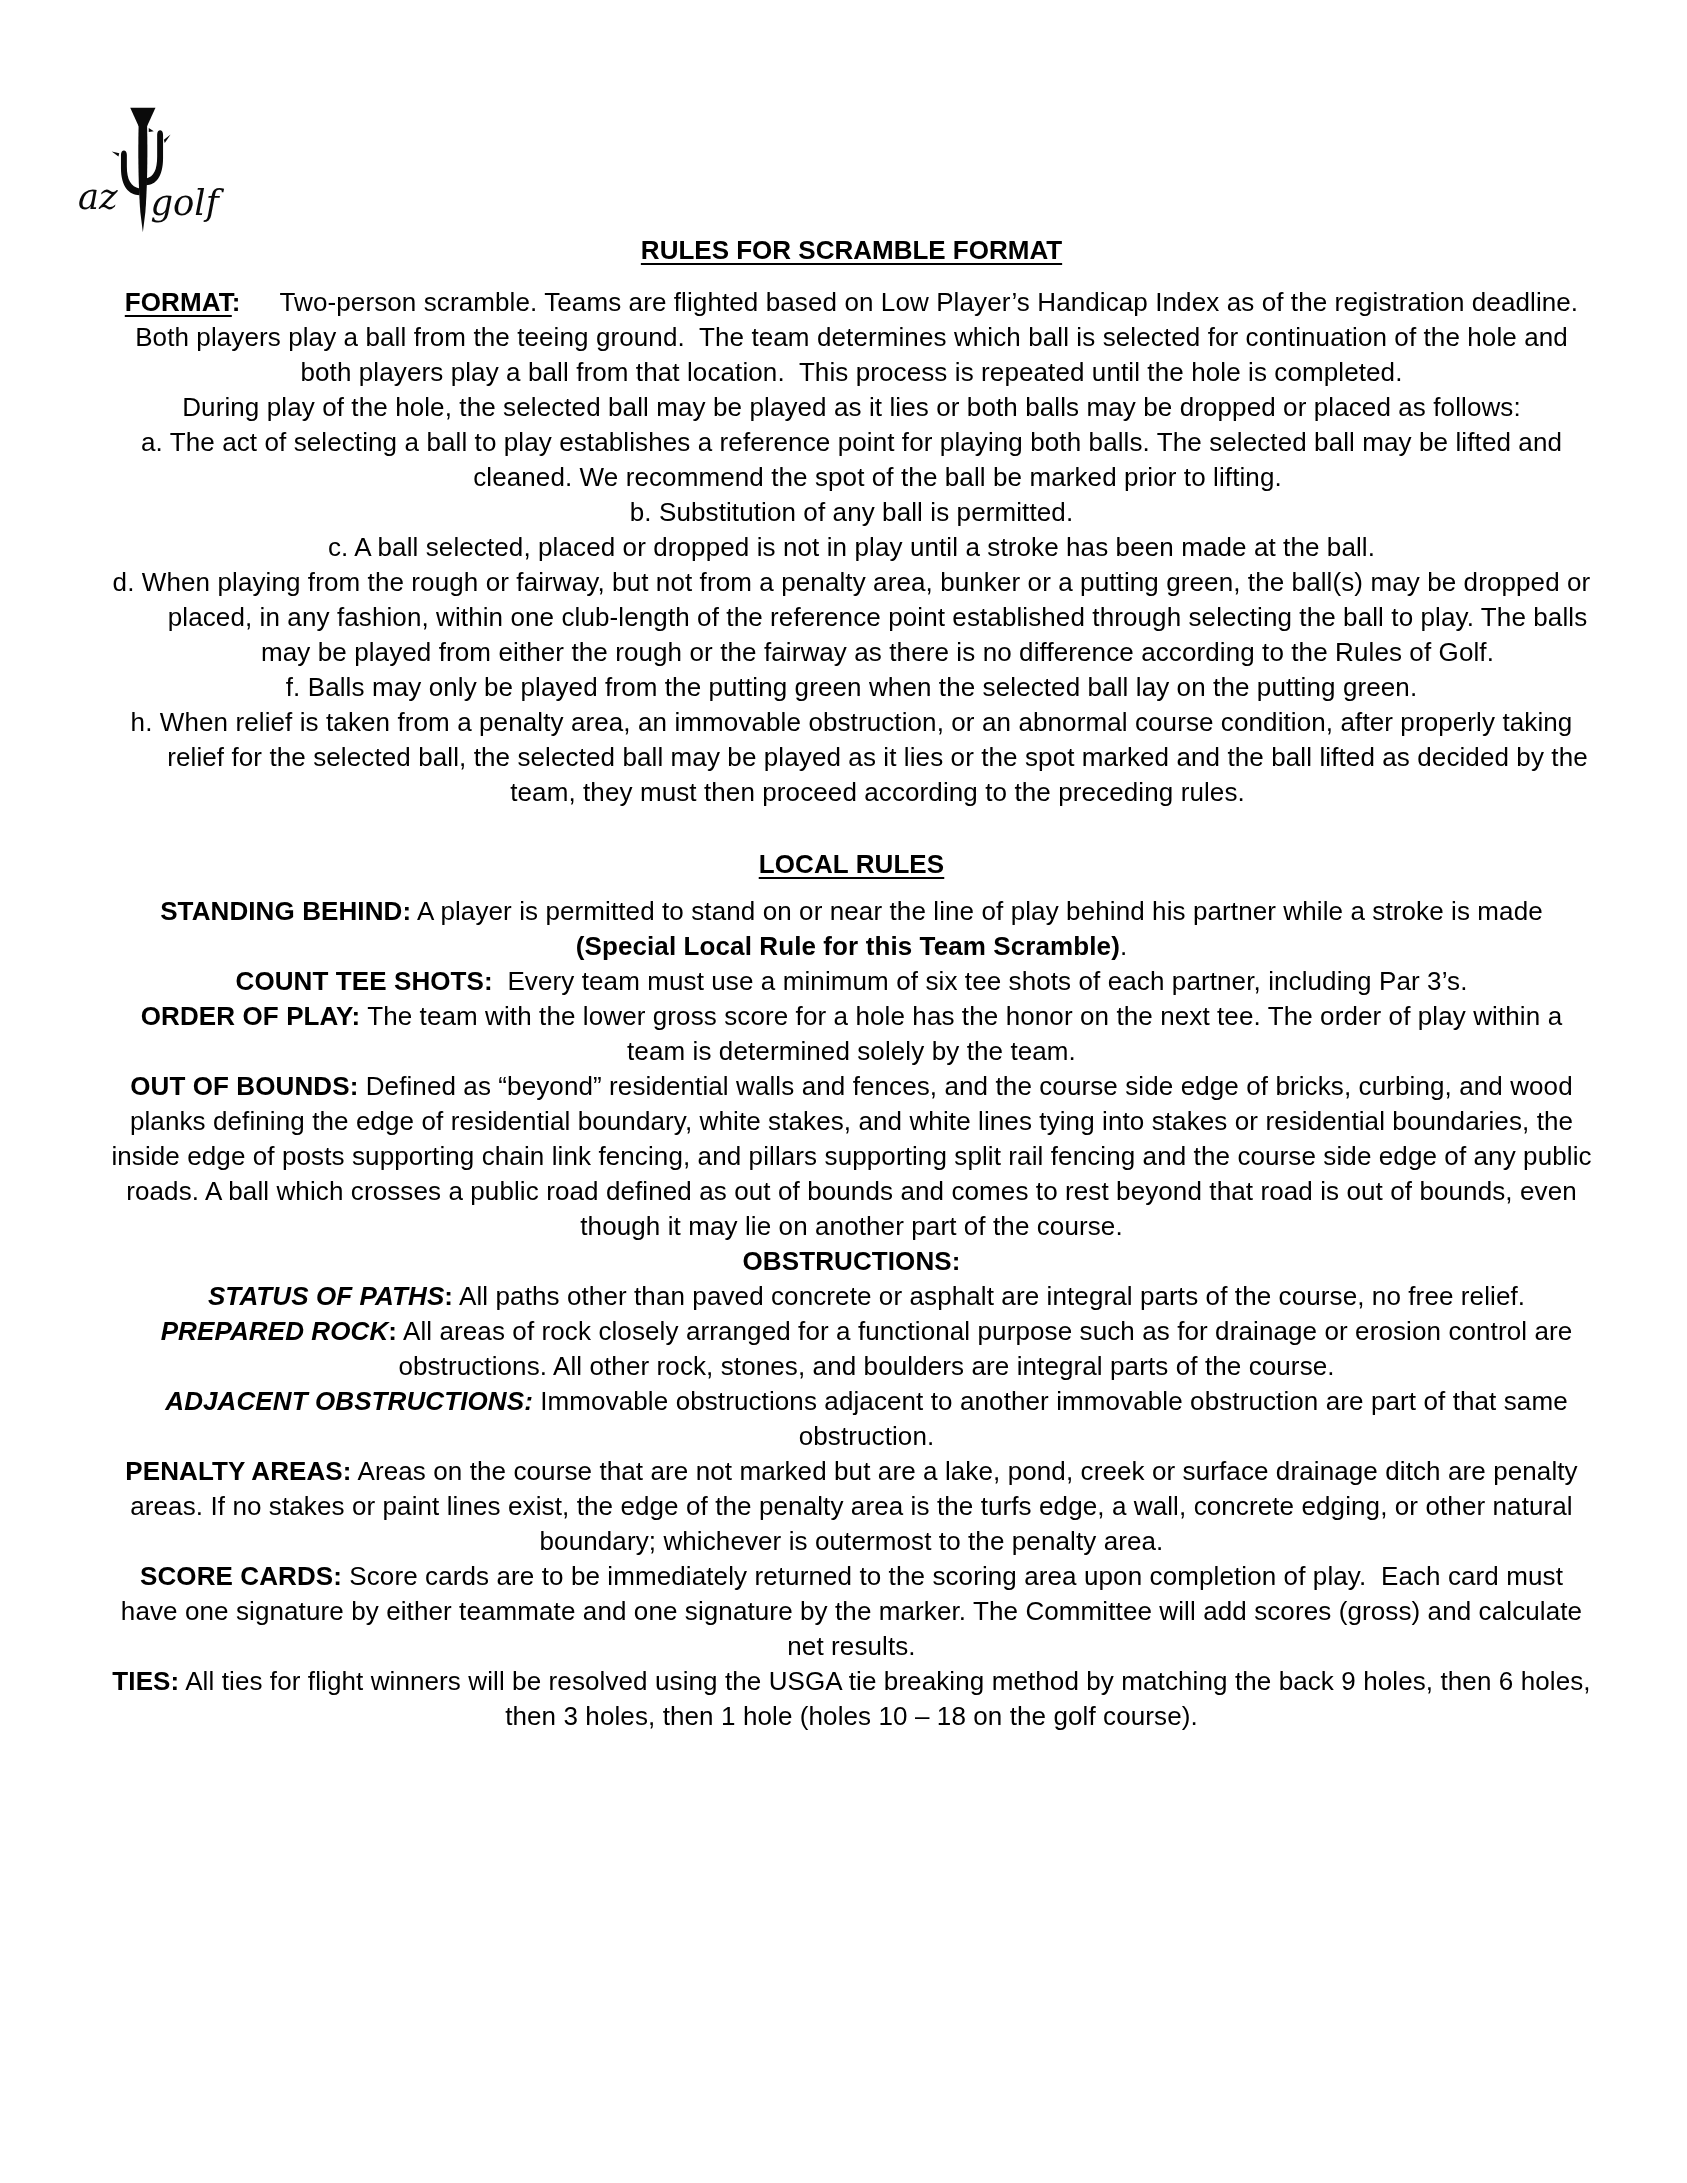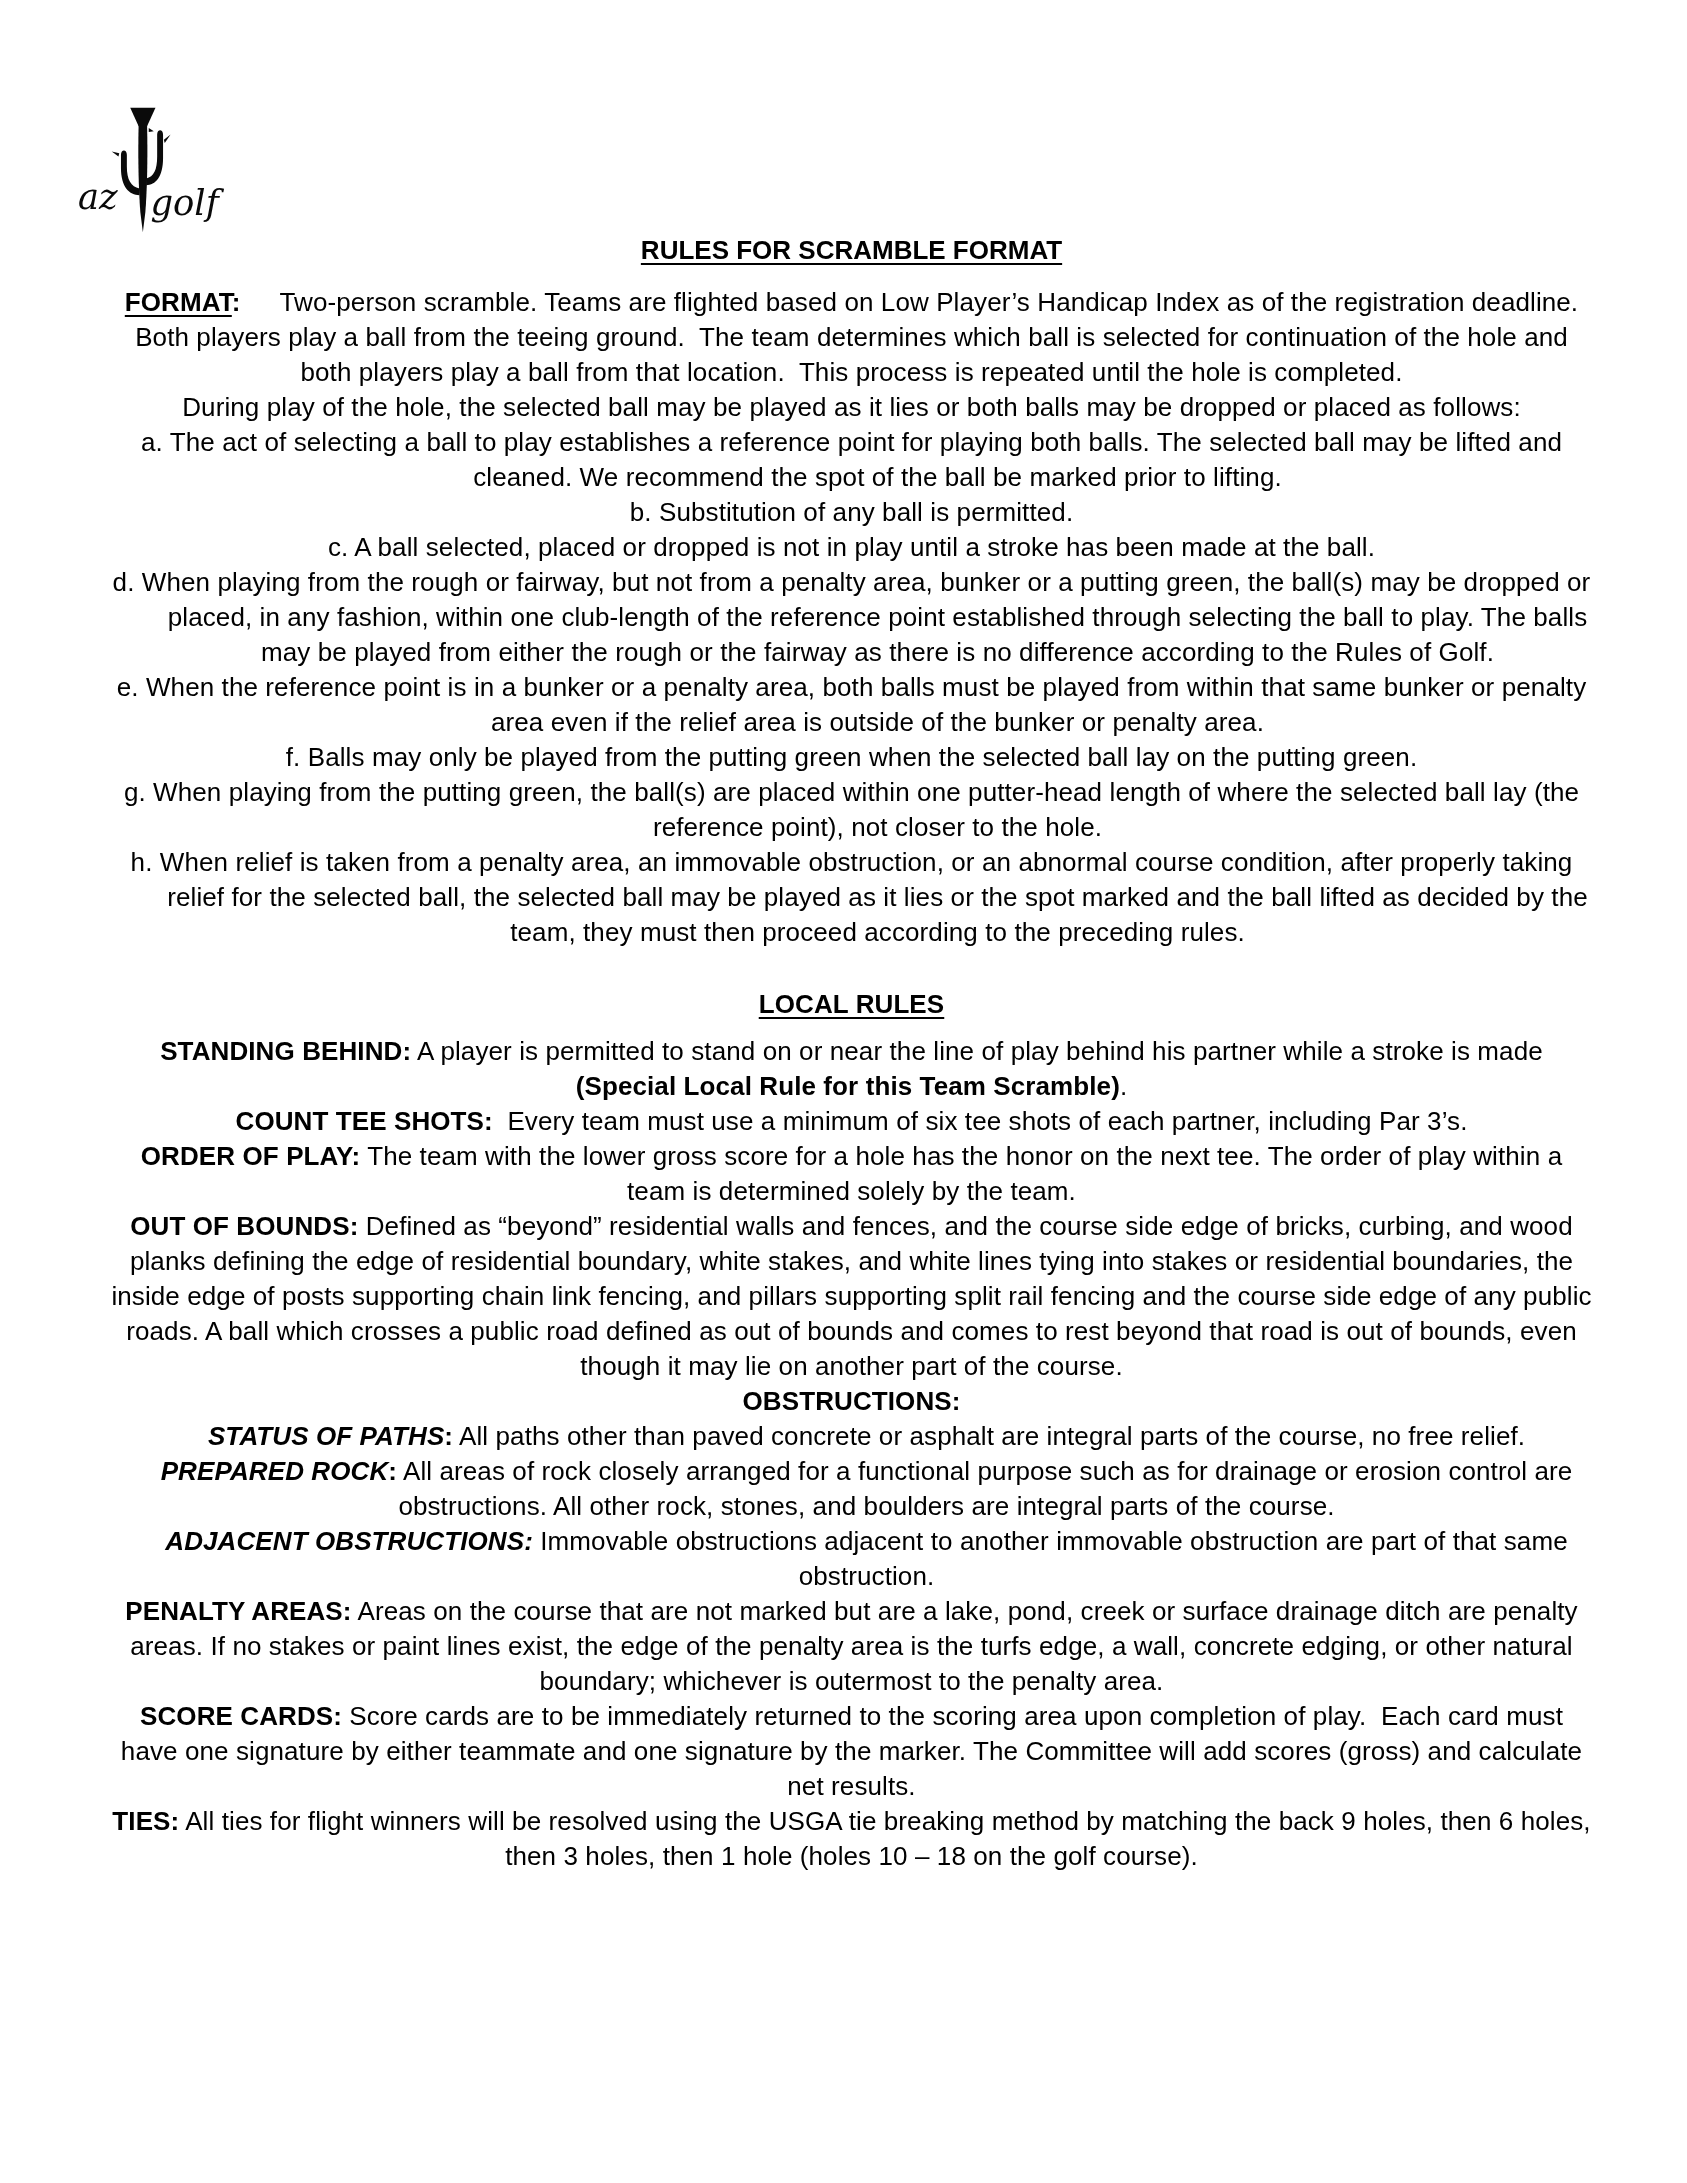--- a/index.html
+++ b/index.html
@@ -88,23 +88,21 @@
     <div class="doc-title">
       <span class="u">RULES FOR SCRAMBLE FORMAT</span>
     </div>
     <div>
         <p class="para body"><span class="seg b u">FORMAT</span><span class="seg b">:</span><span class="seg gap">Two-person scramble. Teams are flighted based on Low Player’s Handicap Index as of the registration deadline. Both players play a ball from the teeing ground.  The team determines which ball is selected for continuation of the hole and both players play a ball from that location.  This process is repeated until the hole is completed.</span></p>
         <p class="para body"><span class="seg">During play of the hole, the selected ball may be played as it lies or both balls may be dropped or placed as follows:</span></p>
         <p class="para item"><span class="seg">a. The act of selecting a ball to play establishes a reference point for playing both balls. The selected ball may be lifted and cleaned. We recommend the spot of the ball be marked prior to lifting.</span></p>
         <p class="para item"><span class="seg">b. Substitution of any ball is permitted.</span></p>
         <p class="para item"><span class="seg">c. A ball selected, placed or dropped is not in play until a stroke has been made at the ball.</span></p>
         <p class="para item"><span class="seg">d. When playing from the rough or fairway, but not from a penalty area, bunker or a putting green, the ball(s) may be dropped or placed, in any fashion, within one club-length of the reference point established through selecting the ball to play. The balls may be played from either the rough or the fairway as there is no difference according to the Rules of Golf.</span></p>
-        <p class="para item"><span class="seg">e. When the reference point is in a bunker or a penalty area, both balls must be played from within that same bunker or penalty area even if the relief area is outside of the bunker or penalty area.</span></p>
         <p class="para item"><span class="seg">f. Balls may only be played from the putting green when the selected ball lay on the putting green.</span></p>
-        <p class="para item"><span class="seg">g. When playing from the putting green, the ball(s) are placed within one putter-head length of where the selected ball lay (the reference point), not closer to the hole.</span></p>
         <p class="para item"><span class="seg">h. When relief is taken from a penalty area, an immovable obstruction, or an abnormal course condition, after properly taking relief for the selected ball, the selected ball may be played as it lies or the spot marked and the ball lifted as decided by the team, they must then proceed according to the preceding rules.</span></p>
         <p class="para center-heading"><span class="seg b u">LOCAL RULES</span></p>
         <p class="para body"><span class="seg b">STANDING BEHIND:</span><span class="seg"> A player is permitted to stand on or near the line of play behind his partner while a stroke is made </span><span class="seg b">(Special Local Rule for this Team Scramble)</span><span class="seg">.</span></p>
         <p class="para body"><span class="seg b">COUNT TEE SHOTS:</span><span class="seg">  Every team must use a minimum of six tee shots of each partner, including Par 3’s.</span></p>
         <p class="para body"><span class="seg b">ORDER OF PLAY:</span><span class="seg"> The team with the lower gross score for a hole has the honor on the next tee. The order of play within a team is determined solely by the team.</span></p>
         <p class="para body"><span class="seg b">OUT OF BOUNDS:</span><span class="seg"> Defined as “beyond” residential walls and fences, and the course side edge of bricks, curbing, and wood planks defining the edge of residential boundary, white stakes, and white lines tying into stakes or residential boundaries, the inside edge of posts supporting chain link fencing, and pillars supporting split rail fencing and the course side edge of any public roads. A ball which crosses a public road defined as out of bounds and comes to rest beyond that road is out of bounds, even though it may lie on another part of the course.</span></p>
         <p class="para body"><span class="seg b">OBSTRUCTIONS:</span></p>
         <p class="para sub"><span class="seg b i">STATUS OF PATHS</span><span class="seg b">:</span><span class="seg"> All paths other than paved concrete or asphalt are integral parts of the course, no free relief.</span></p>
         <p class="para sub"><span class="seg b i">PREPARED ROCK</span><span class="seg b">:</span><span class="seg"> All areas of rock closely arranged for a functional purpose such as for drainage or erosion control are obstructions. All other rock, stones, and boulders are integral parts of the course.</span></p>
         <p class="para sub"><span class="seg b i">ADJACENT OBSTRUCTIONS:</span><span class="seg"> Immovable obstructions adjacent to another immovable obstruction are part of that same obstruction.</span></p>

